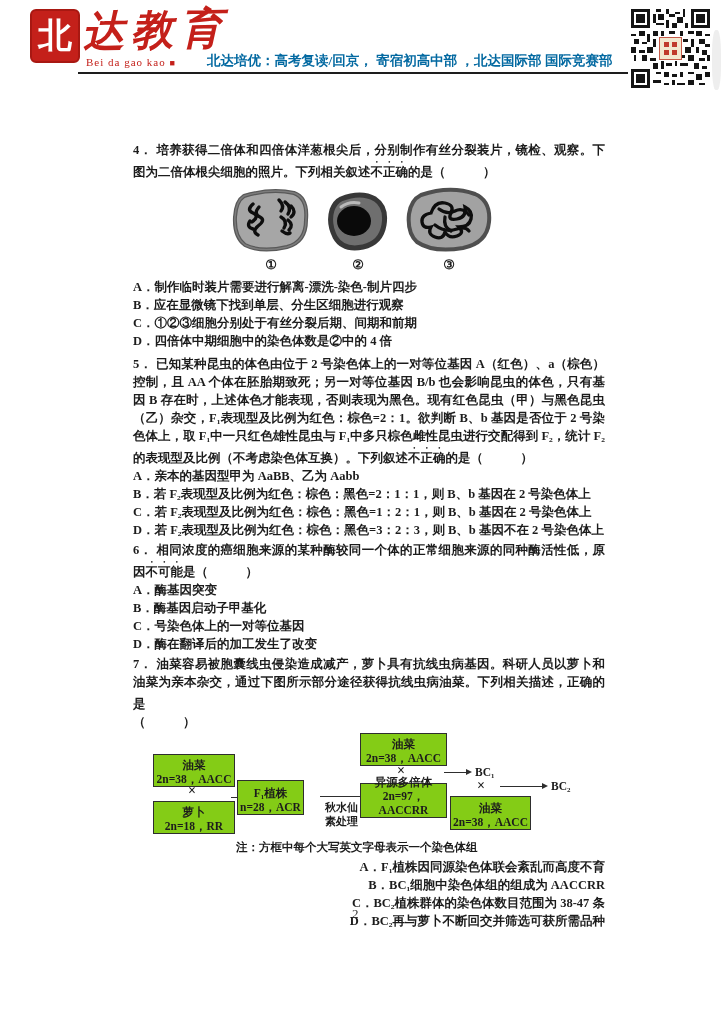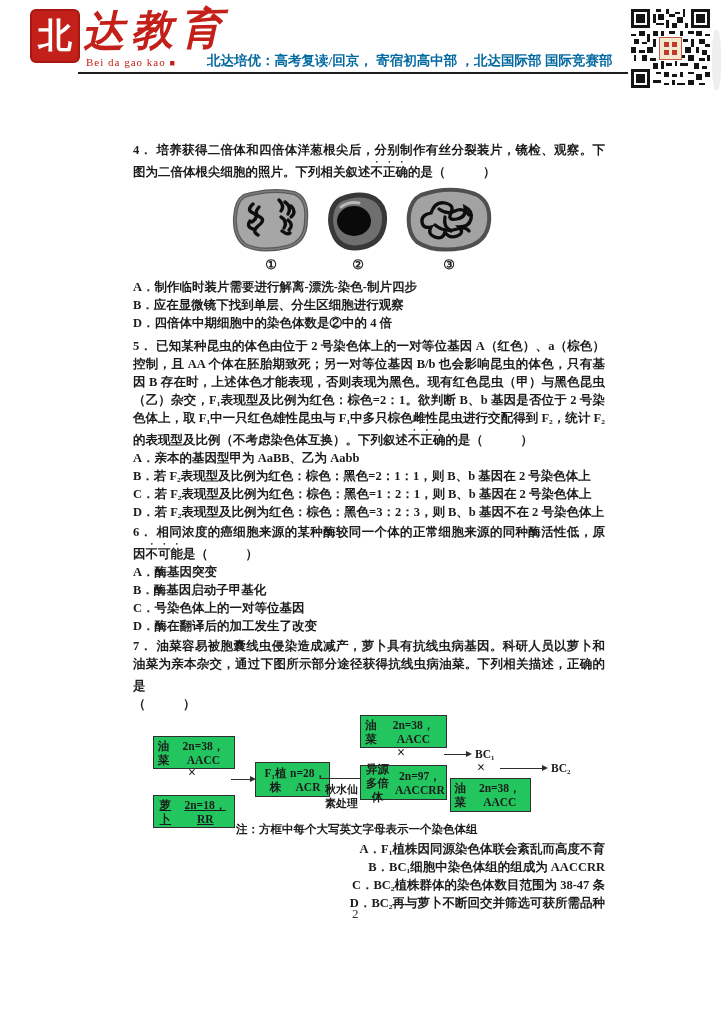--- a/index.html
+++ b/index.html
@@ -53,22 +53,22 @@
   .q7 { margin-top:2px; }
 
   
   .figure { display:flex; align-items:flex-end; gap:16px; margin:6px 0 4px 98px; }
   .cellwrap { display:flex; flex-direction:column; align-items:center; }
   .figlabel { font-size:13px; margin-top:3px; font-weight:600; }
 
   
   .diagram { position:relative; height:102px; margin-top:2px; font-size:11.5px; line-height:14px; font-weight:700; }
   .dbox {
-    position:absolute; border:1.4px solid #2e2e2e; background:#22c55e;
-    display:flex; align-items:center; justify-content:flex-end;
+    position:absolute; border:1.4px solid #2e2e2e; background:#84cc16;
+    display:flex; flex-direction:column; align-items:center; justify-content:flex-end;
     text-align:center;
   }
   .dcross { position:absolute; font-size:14px; font-weight:700; }
   .dlabel { position:absolute; white-space:nowrap; }
   .dline  { position:absolute; border-top:1.4px solid #2e2e2e; height:0; }
   .darrow { position:absolute; border-top:1.4px solid #2e2e2e; height:0; }
   .darrow::after {
     content:""; position:absolute; right:-2px; top:-3.8px;
     border-left:6px solid #2e2e2e; border-top:3.1px solid transparent; border-bottom:3.1px solid transparent;
   }
@@ -221,20 +221,21 @@
               <path d="M30,38 q10,8 22,4 q8,-3 12,2"></path>
               <path d="M40,30 q-2,10 6,14"></path>
             </g>
           </svg>
           <div class="figlabel">③</div>
         </div>
       </div>
 
       <p class="opt">A．制作临时装片需要进行解离-漂洗-染色-制片四步</p>
       <p class="opt">B．应在显微镜下找到单层、分生区细胞进行观察</p>
+      <p class="opt">C．①②③细胞分别处于有丝分裂后期、间期和前期</p>
       <p class="opt">D．四倍体中期细胞中的染色体数是②中的 4 倍</p>
     </div>
 
     <div class="q q5">
       <p class="stem"><span class="qnum">5．</span><span>已知某种昆虫的体色由位于 2 号染色体上的一对等位基因 A（红色）、a（棕色）控制，且 AA 个体在胚胎期致死；另一对等位基因 B/b 也会影响昆虫的体色，只有基因 B 存在时，上述体色才能表现，否则表现为黑色。现有红色昆虫（甲）与黑色昆虫（乙）杂交，F₁表现型及比例为红色：棕色=2：1。欲判断 B、b 基因是否位于 2 号染色体上，取 F₁中一只红色雄性昆虫与 F₁中多只棕色雌性昆虫进行交配得到 F₂，统计 F₂的表现型及比例（不考虑染色体互换）。下列叙述</span><span class="emph">不正确</span><span>的是（　　　）</span></p>
       <p class="opt">A．亲本的基因型甲为 AaBB、乙为 Aabb</p>
       <p class="opt">B．若 F₂表现型及比例为红色：棕色：黑色=2：1：1，则 B、b 基因在 2 号染色体上</p>
       <p class="opt">C．若 F₂表现型及比例为红色：棕色：黑色=1：2：1，则 B、b 基因在 2 号染色体上</p>
       <p class="opt">D．若 F₂表现型及比例为红色：棕色：黑色=3：2：3，则 B、b 基因不在 2 号染色体上</p>
     </div>
@@ -250,26 +251,26 @@
     <div class="q q7">
       <p class="stem"><span class="qnum">7．</span><span>油菜容易被胞囊线虫侵染造成减产，萝卜具有抗线虫病基因。科研人员以萝卜和油菜为亲本杂交，通过下图所示部分途径获得抗线虫病油菜。下列相关描述，正确的是</span><span class="emph"></span><span>
 （　　　）</span></p>
 
       <div class="diagram">
         <div class="dbox" style="left:20px;top:21px;width:80px;height:31px;">
           <div>油菜</div>
           <div>2n=38，AACC</div>
         </div>
         <div class="dcross" style="left:55px;top:51px;">×</div>
-        <div class="dbox" style="left:20px;top:80px;width:80px;height:31px;text-decoration:underline;">
+        <div class="dbox" style="left:20px;top:68px;width:80px;height:31px;">
           <div>萝卜</div>
           <div>2n=18，RR</div>
         </div>
         <span class="darrow" style="left:98px;top:64px;width:23px;"></span>
-        <div class="dbox" style="left:122px;top:47px;width:65px;height:33px;padding-left:8px;">
+        <div class="dbox" style="left:104px;top:47px;width:65px;height:33px;">
           <div>F₁植株</div>
           <div>n=28，ACR</div>
         </div>
         <span class="dline" style="left:187px;top:63px;width:40px;"></span>
         <div class="dlabel" style="left:192px;top:67px;font-size:11px;">
           <div>秋水仙</div>
           <div>素处理</div>
         </div>
         <div class="dbox" style="left:227px;top:0px;width:85px;height:31px;">
           <div>油菜</div>

